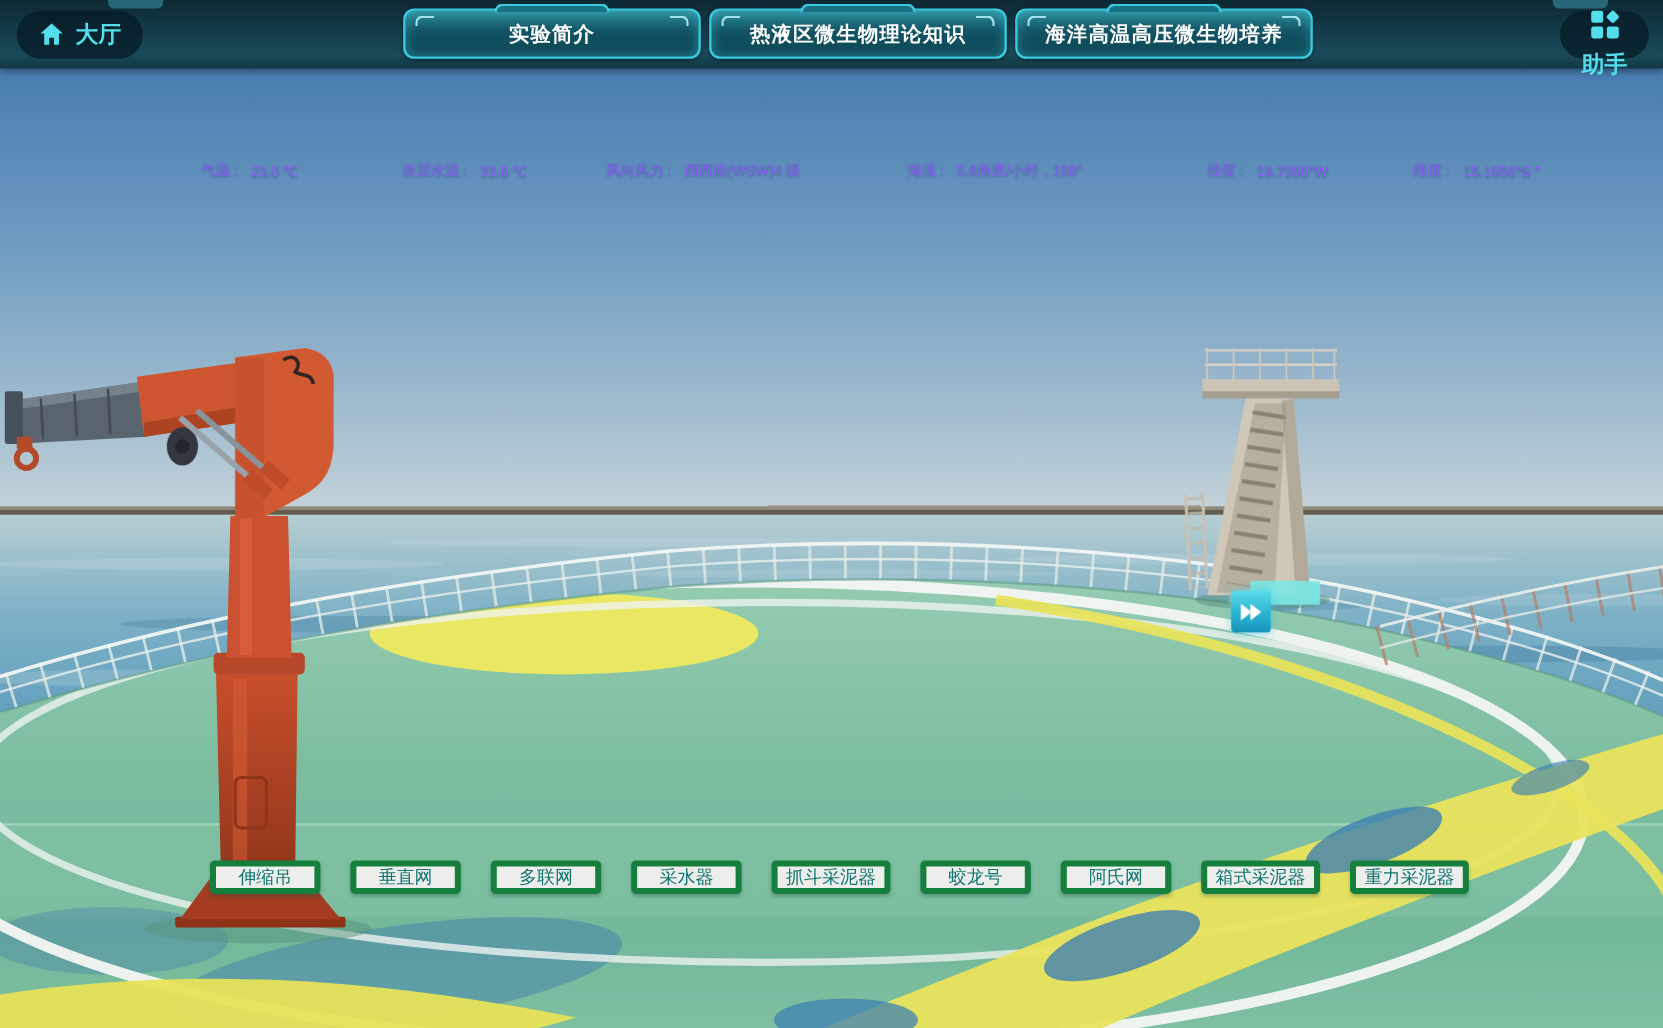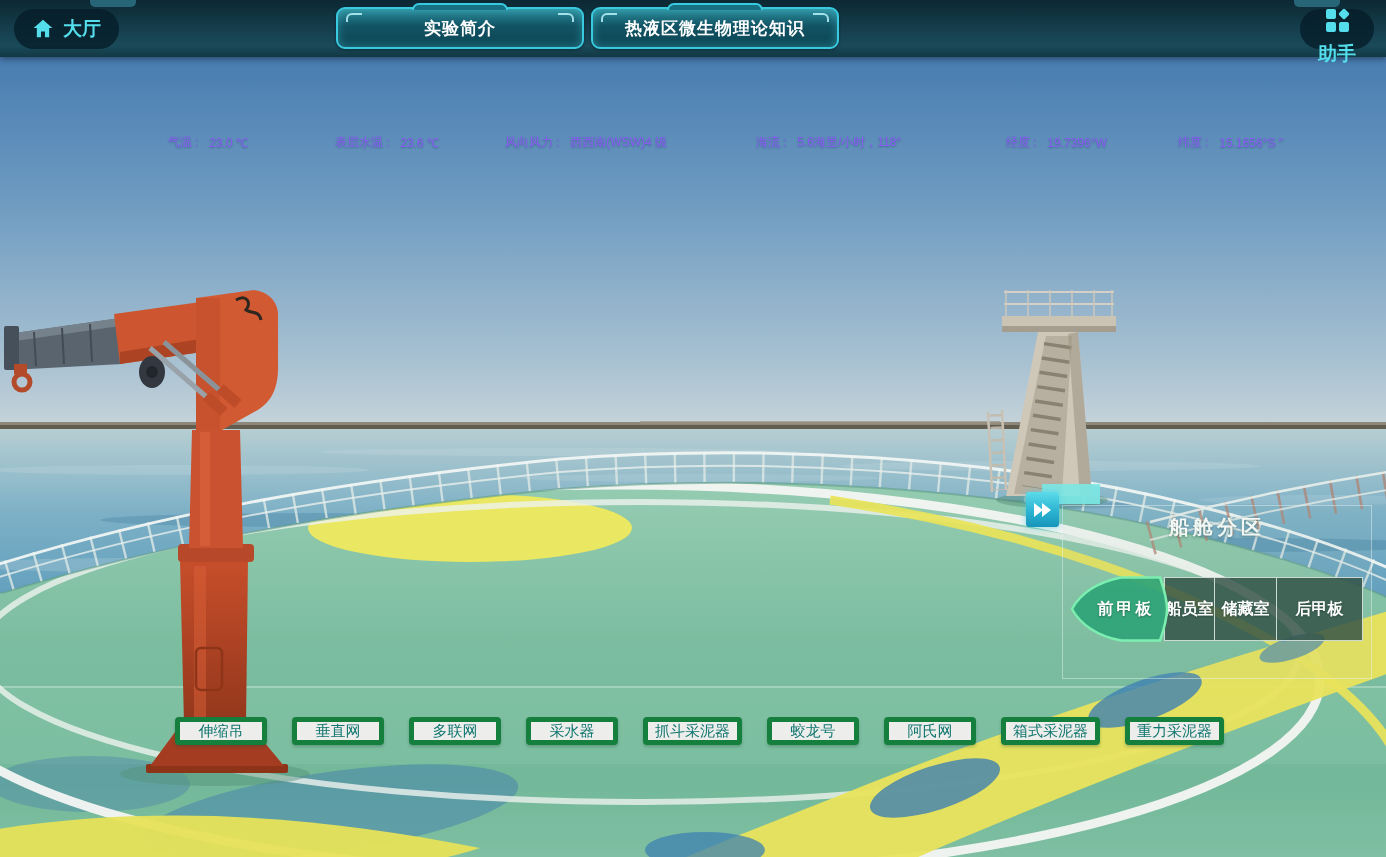--- a/index.html
+++ b/index.html
@@ -263,20 +263,26 @@
         <span class="ck l"></span>
         <span class="ck r"></span>
         <span>实验简介</span>
       </div>
       <div class="tab">
         <span class="notch"></span>
         <span class="ck l"></span>
         <span class="ck r"></span>
         <span>热液区微生物理论知识</span>
       </div>
+      <div class="tab">
+        <span class="notch"></span>
+        <span class="ck l"></span>
+        <span class="ck r"></span>
+        <span>海洋高温高压微生物培养</span>
+      </div>
     </div>
 
     <div class="pill" style="right:12px;flex-direction:column;">
       <span class="grid-ic">
         <span></span>
           <span class="dm"></span>
           <span></span>
           <span></span>
       </span>
       <span>助手</span>
@@ -291,57 +297,37 @@
     <span class="env-item" style="left:335px">
       <span class="env-label">表层水温</span>
       <span class="env-value">23.6 ℃</span>
     </span>
     <span class="env-item" style="left:505px">
       <span class="env-label">风向风力</span>
       <span class="env-value">西西南(WSW)4 级</span>
     </span>
     <span class="env-item" style="left:756px">
       <span class="env-label">海流</span>
-      <span class="env-value">5.6海里/小时，118°</span>
+      <span class="env-value">5.6海里/小时，198°</span>
     </span>
     <span class="env-item" style="left:1006px">
       <span class="env-label">经度</span>
       <span class="env-value">19.7396°W</span>
     </span>
     <span class="env-item" style="left:1178px">
       <span class="env-label">纬度</span>
       <span class="env-value">15.1656°S "</span>
     </span>
   </div>
 
   <div class="ffbtn">
     <span class="tri"></span>
     <span class="tri"></span>
   </div>
 
-  <div class="panel">
-    <div class="panel-title">船舱分区</div>
-    <div class="comp-row">
-      <div class="bow">
-        <svg viewBox="0 0 106 68">
-          <path d="M 2 34 C 10 19 27 7 51 2.5 L 90 2.5 C 94 14 97 24 97 34 C 97 44 94 54 90 65.5 L 51 65.5 C 27 61 10 49 2 34 Z" fill="rgba(47,164,119,.92)" stroke="#7ceeb0" stroke-width="2.5"></path>
-        </svg>
-        <span class="bow-label">前甲板</span>
-      </div>
-      <div class="comp w1">
-        <span>船员室</span>
-      </div>
-      <div class="comp w2">
-        <span>储藏室</span>
-      </div>
-      <div class="comp w3">
-        <span>后甲板</span>
-      </div>
-    </div>
-  </div>
 
   <div class="equip-row">
     <div class="equip">伸缩吊</div>
     <div class="equip">垂直网</div>
     <div class="equip">多联网</div>
     <div class="equip">采水器</div>
     <div class="equip">抓斗采泥器</div>
     <div class="equip">蛟龙号</div>
     <div class="equip">阿氏网</div>
     <div class="equip">箱式采泥器</div>

